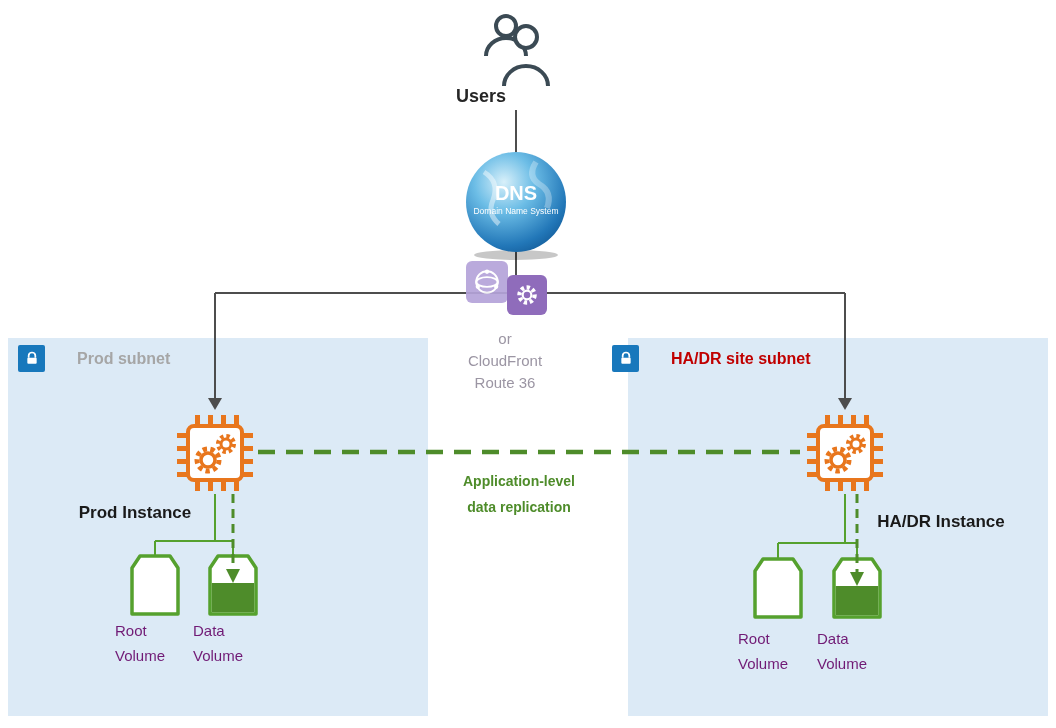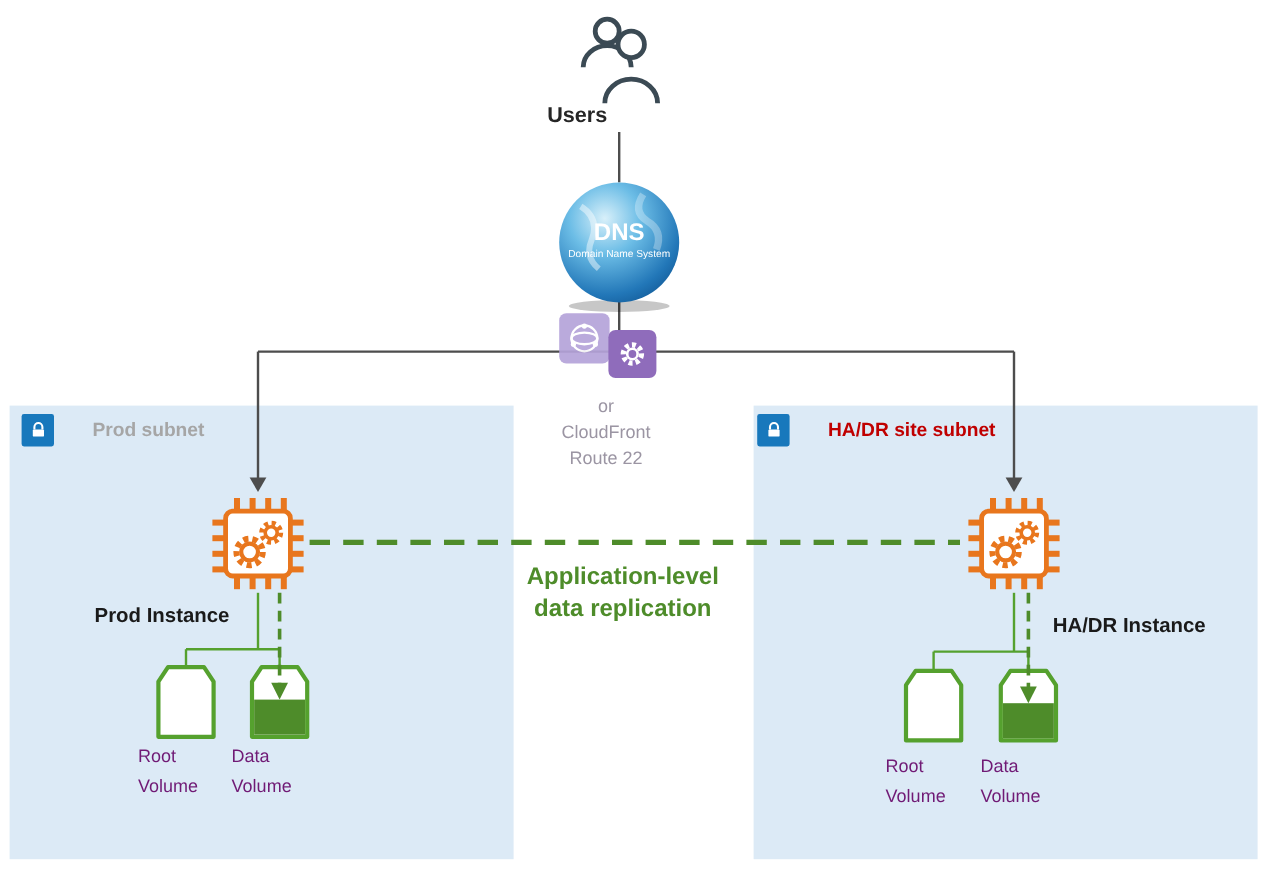--- a/index.html
+++ b/index.html
@@ -85,21 +85,21 @@
     position: absolute;
     font-size: 17px; font-weight: 700; color: #1a1a1a;
     text-align: center; white-space: nowrap;
   }
   .instance-label.prod-il { left: 45px; top: 503px; width: 180px; }
   .instance-label.hadr-il { left: 853px; top: 512px; width: 176px; }
 
   .replication-label {
     position: absolute; left: 389px; top: 468px; width: 260px;
     text-align: center;
-    font-size: 20px; font-weight: 700; line-height: 26px;
+    font-size: 14px; font-weight: 700; line-height: 26px;
     color: var(--replication-green, #4e8c2a);
   }
   .replication-label span { display: block; }
 
   .volume { position: absolute; width: 52px; height: 64px; }
 
   .vol-label {
     position: absolute; width: 80px;
     font-size: 15px; line-height: 25px; color: #701a75;
   }
@@ -168,34 +168,34 @@
   <div class="cdn-icon dark">
     <svg width="26" height="26" viewBox="0 0 24 24" fill="none" stroke="#ffffff">
       <circle cx="12" cy="12" r="7" stroke-width="4" stroke-dasharray="3 2.4"></circle>
       <circle cx="12" cy="12" r="4" stroke-width="2"></circle>
     </svg>
   </div>
 
   <div class="cdn-label">
     <span>or</span>
     <span>CloudFront</span>
-    <span>Route 22</span>
+    <span>Route 36</span>
   </div>
 
   <div class="subnet-header" style="left:18px; top:345px;">
     <div class="lock">
       <svg width="16" height="17" viewBox="0 0 24 24">
         <path d="M7 11 V8 a5 5 0 0 1 10 0 v3" fill="none" stroke="#ffffff" stroke-width="2.6"></path>
         <rect x="5" y="11" width="14" height="9" rx="1.5" fill="#ffffff"></rect>
       </svg>
     </div>
     <div class="subnet-label prod-c">Prod subnet</div>
   </div>
 
-  <div class="subnet-header" style="left:631px; top:345px;">
+  <div class="subnet-header" style="left:612px; top:345px;">
     <div class="lock">
       <svg width="16" height="17" viewBox="0 0 24 24">
         <path d="M7 11 V8 a5 5 0 0 1 10 0 v3" fill="none" stroke="#ffffff" stroke-width="2.6"></path>
         <rect x="5" y="11" width="14" height="9" rx="1.5" fill="#ffffff"></rect>
       </svg>
     </div>
     <div class="subnet-label hadr-c">HA/DR site subnet</div>
   </div>
 
   <div class="chip prod-chip">

